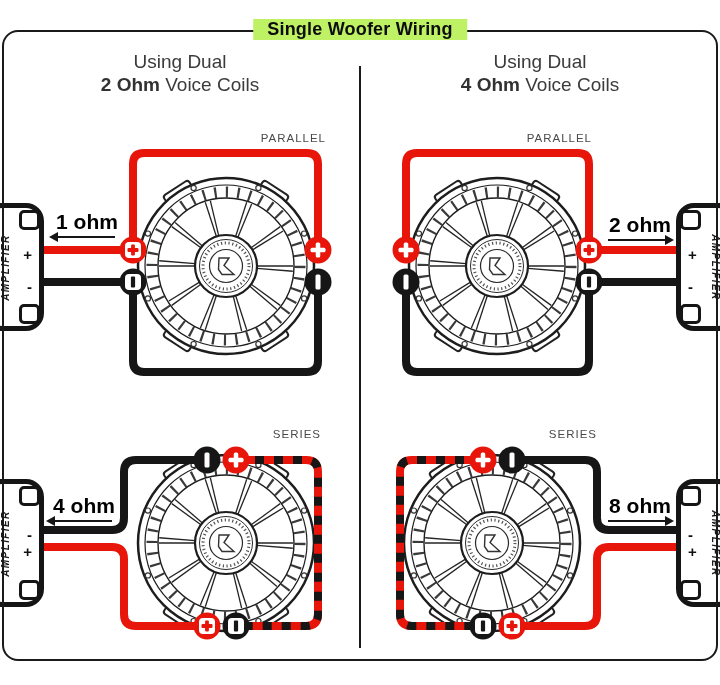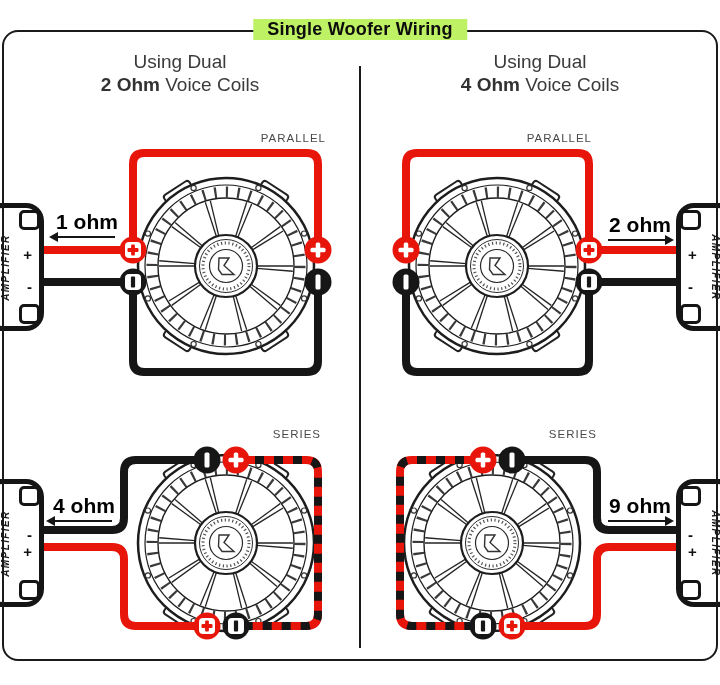--- a/index.html
+++ b/index.html
@@ -246,21 +246,21 @@
 
   <div class="ohm" style="left:39px;top:210px">1 ohm</div>
   <div class="arrow arrow-left" style="left:58px;top:236px;width:57px"></div>
 
   <div class="ohm" style="left:592px;top:213px">2 ohm</div>
   <div class="arrow arrow-right" style="left:608px;top:239px;width:57px"></div>
 
   <div class="ohm" style="left:36px;top:494px">4 ohm</div>
   <div class="arrow arrow-left" style="left:55px;top:520px;width:57px"></div>
 
-  <div class="ohm" style="left:592px;top:494px">9 ohm</div>
+  <div class="ohm" style="left:592px;top:494px">8 ohm</div>
   <div class="arrow arrow-right" style="left:608px;top:520px;width:57px"></div>
 
   <div class="col-head" style="left:30px">
     <span>Using Dual</span><br>
     <b>2 Ohm</b><span> Voice Coils</span>
   </div>
   <div class="col-head" style="left:390px">
     <span>Using Dual</span><br>
     <b>4 Ohm</b><span> Voice Coils</span>
   </div>

